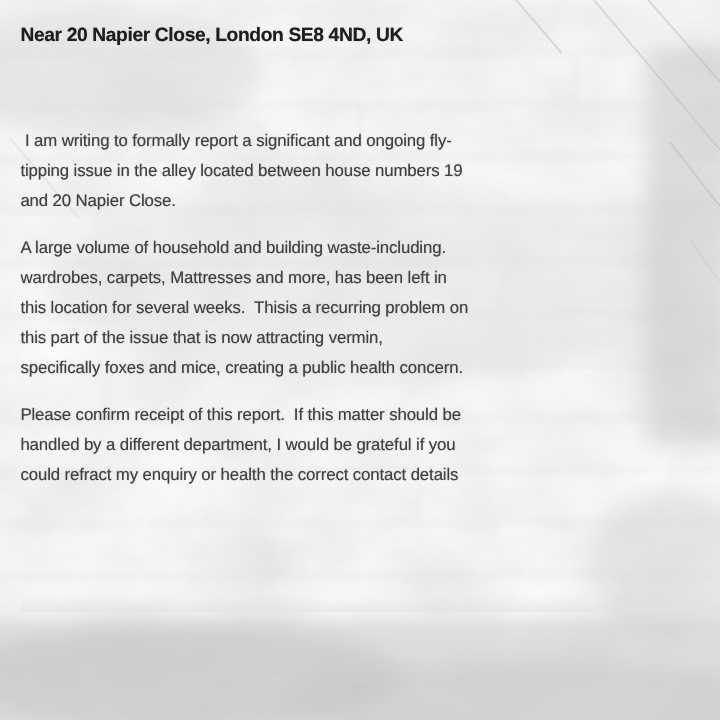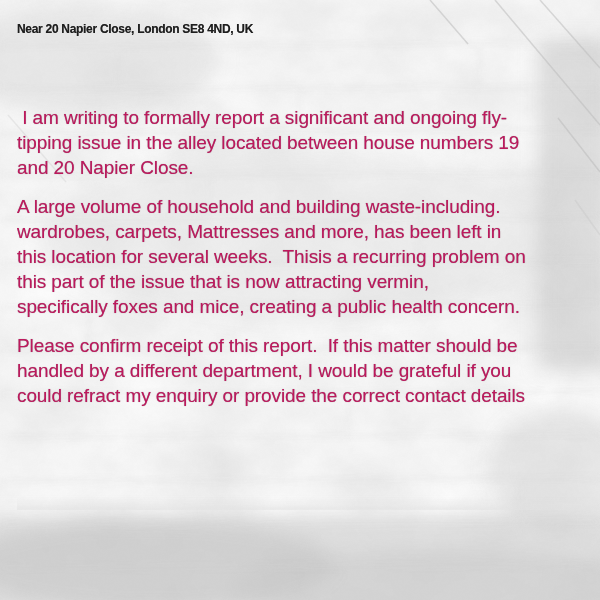--- a/index.html
+++ b/index.html
@@ -33,34 +33,34 @@
     position: absolute;
     left: 0;
     bottom: 0;
     width: 100%;
     height: 13px;
     background: linear-gradient(to bottom, rgba(235,235,235,0) 0%, rgba(226,226,226,0.55) 90%);
     pointer-events: none;
   }
   .report-title {
     margin: 0;
-    font-size: 12px;
+    font-size: 16px;
     font-weight: bold;
     line-height: 23px;
     letter-spacing: -0.3px;
     color: #1e1e1e;
     text-shadow: 0 0 0.6px rgba(25,25,25,0.6);
     white-space: pre;
   }
   .para {
     margin: 0 0 14px 0;
-    font-size: 19px;
+    font-size: 14px;
     line-height: 25px;
     letter-spacing: -0.1px;
-    color: #be185d;
+    color: #404040;
     text-shadow: 0 0 0.8px rgba(45,45,45,0.5);
     white-space: pre;        
   }
   .para-first { margin-top: 64px; }
 </style>
 </head>
 <body>
 
 <div class="page">
 
@@ -151,16 +151,16 @@
 
     <p class="para">A large volume of household and building waste-including.
 wardrobes, carpets, Mattresses and more, has been left in
 this location for several weeks.  Thisis a recurring problem on
 this part of the issue that is now attracting vermin,
 specifically foxes and mice, creating a public health concern.</p>
 
 
     <p class="para">Please confirm receipt of this report.  If this matter should be
 handled by a different department, I would be grateful if you
-could refract my enquiry or provide the correct contact details</p>
+could refract my enquiry or health the correct contact details</p>
   </div>
 
 </div>
 
 </body></html>

